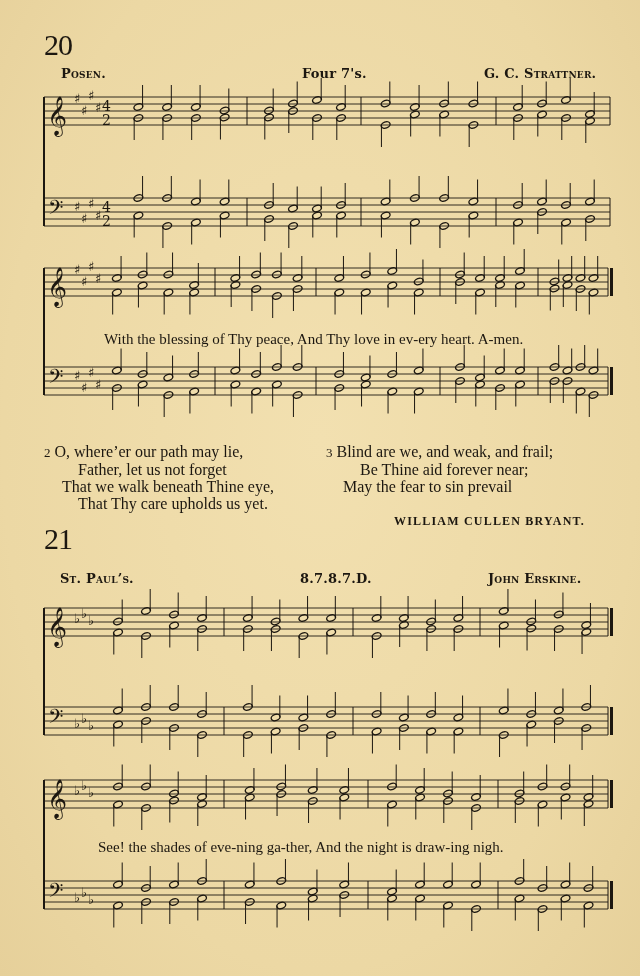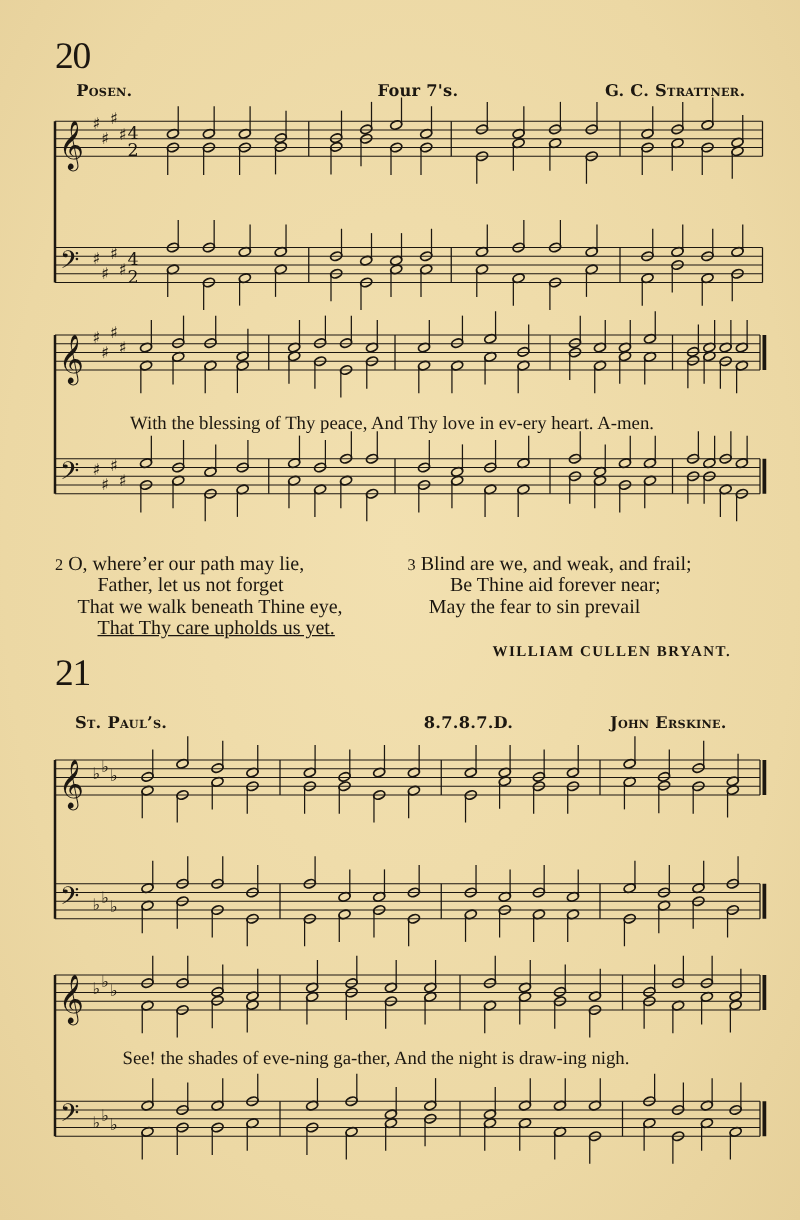--- a/index.html
+++ b/index.html
@@ -45,32 +45,32 @@
   <div class="hdr" style="left:61px; top:66px;">Posen.</div>
   <div class="hdr meter" style="left:302px; top:66px;text-align:center;">Four 7's.</div>
   <div class="hdr" style="left:468px; top:66px;margin-left:16px;">G. C. Strattner.</div>
 
   <div class="lyric" style="left:104px; top:331px;">With the blessing of Thy peace, And Thy love in ev-ery heart. A-men.</div>
 
   <div class="verse-block" style="left:44px; top:443px;">
     <div class="verse-line"><span style="font-size:13px;">2</span>&nbsp;<span>O, where’er our path may lie,</span></div>
     <div class="verse-line" style="padding-left:34px;">Father, let us not forget</div>
     <div class="verse-line" style="padding-left:18px;">That we walk beneath Thine eye,</div>
-    <div class="verse-line" style="padding-left:34px;text-decoration:underline;">That Thy care upholds us yet.</div>
+    <div class="verse-line" style="padding-left:34px;">That Thy care upholds us yet.</div>
   </div>
   <div class="verse-block" style="left:326px; top:443px;">
     <div class="verse-line"><span style="font-size:13px;">3</span>&nbsp;<span>Blind are we, and weak, and frail;</span></div>
     <div class="verse-line" style="padding-left:34px;">Be Thine aid forever near;</div>
     <div class="verse-line" style="padding-left:17px;">May the fear to sin prevail</div>
   </div>
   <div class="author" style="left:394px; top:514px; text-transform:uppercase;">William Cullen Bryant.</div>
 
   <div class="hymn-number" style="top:524px;">21</div>
   <div class="hdr" style="left:60px; top:571px;">St. Paul’s.</div>
-  <div class="hdr meter" style="left:300px; top:571px;margin-left:39px;">8.7.8.7.D.</div>
+  <div class="hdr meter" style="left:300px; top:571px;">8.7.8.7.D.</div>
   <div class="hdr" style="left:488px; top:571px;">John Erskine.</div>
 
   <div class="lyric" style="left:98px; top:839px;">See! the shades of eve-ning ga-ther, And the night is draw-ing nigh.</div>
 
   <svg class="music" id="music" width="640" height="976">
       <g>
         <line x1="44" y1="97" x2="610" y2="97" stroke="#1c1710" stroke-width="0.9"></line>
         <line x1="44" y1="104" x2="610" y2="104" stroke="#1c1710" stroke-width="0.9"></line>
         <line x1="44" y1="111" x2="610" y2="111" stroke="#1c1710" stroke-width="0.9"></line>
         <line x1="44" y1="118" x2="610" y2="118" stroke="#1c1710" stroke-width="0.9"></line>

